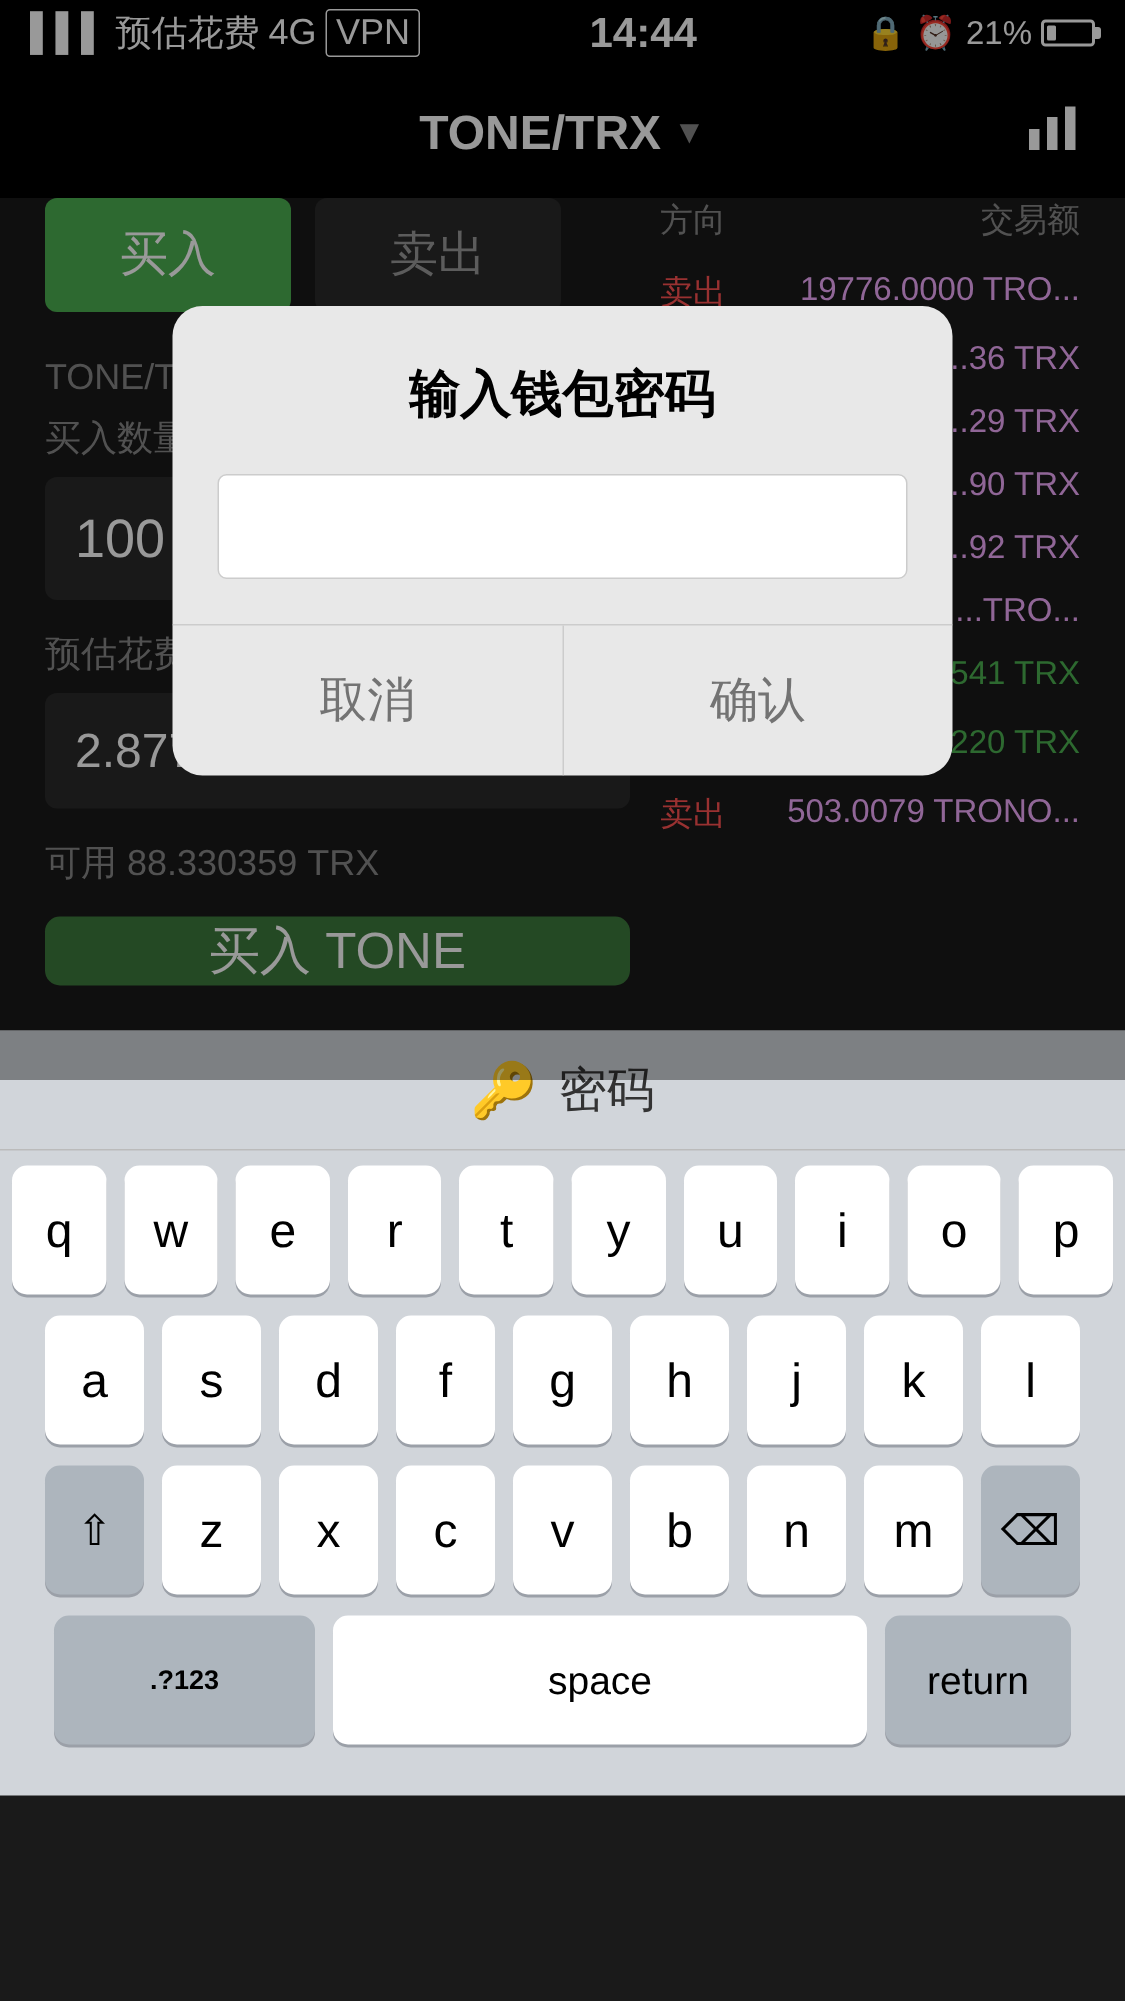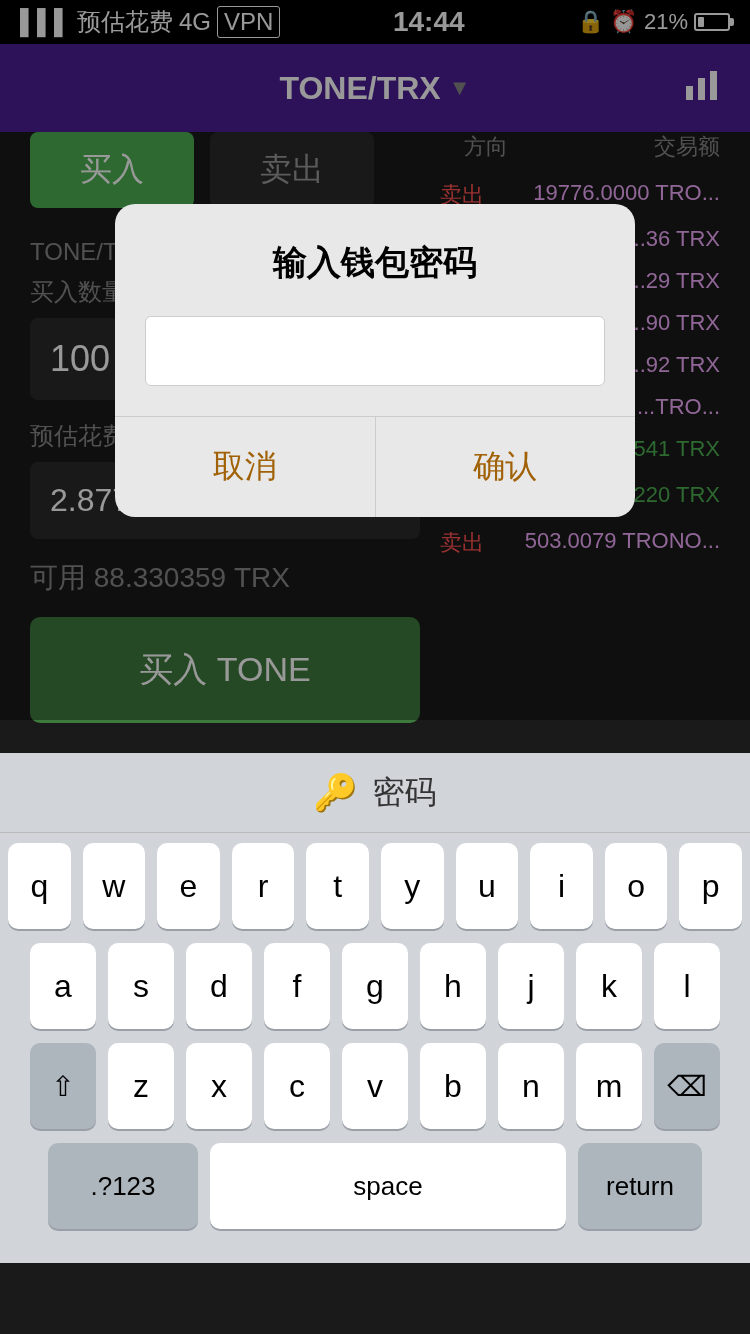--- a/index.html
+++ b/index.html
@@ -45,21 +45,21 @@
     .battery-fill {
       position: absolute;
       left: 2px; top: 2px; bottom: 2px;
       width: 20%;
       background: #fff;
       border-radius: 1px;
     }
 
     
     .header {
-      background: #4c1d95;
+      background: #000000;
       height: 88px;
       display: flex;
       align-items: center;
       justify-content: center;
       position: relative;
     }
     .header-title {
       color: #fff;
       font-size: 32px;
       font-weight: 600;
@@ -146,46 +146,44 @@
       padding: 20px 20px;
       color: #fff;
       font-size: 32px;
       margin-bottom: 20px;
       display: flex;
       justify-content: space-between;
       align-items: center;
     }
     .available-label {
       color: #888;
-      font-size: 28px;
+      font-size: 24px;
       margin-bottom: 20px;
       margin-top: 20px;
     }
 
     .buy-button {
       background: #3d7a3d;
       color: #fff;
       border: none;
       border-radius: 10px;
       width: 100%;
-      padding: 30px;
       font-size: 34px;
       font-weight: 500;
       cursor: pointer;
     }
 
     
     .right-panel {
       width: 280px;
     }
     .right-header {
       display: flex;
       justify-content: space-between;
       margin-bottom: 10px;
-      margin-left: 24px;
     }
     .right-header span {
       color: #888;
       font-size: 22px;
     }
     .trade-row {
       display: flex;
       justify-content: space-between;
       padding: 8px 0;
       font-size: 22px;
@@ -236,21 +234,21 @@
     }
     .dialog-buttons {
       display: flex;
       border-top: 1px solid #ccc;
     }
     .dialog-btn {
       flex: 1;
       padding: 28px;
       text-align: center;
       font-size: 32px;
-      color: #a16207;
+      color: #737373;
       cursor: pointer;
       background: none;
       border: none;
     }
     .dialog-btn.cancel { border-right: 1px solid #ccc; }
 
     
     .keyboard-area {
       background: #d1d5da;
       padding-bottom: 20px;
@@ -300,22 +298,23 @@
     }
     .key.space-key {
       width: 356px;
       font-size: 26px;
     }
     .key.return-key {
       width: 124px;
       font-size: 26px;
     }
     .key.symbol-key {
-      width: 150px;
-      font-size: 26px;
+      width: 174px;
+      font-size: 18px;
+      font-weight: bold;
     }
   </style>
 </head>
 <body>
 
 <div class="status-bar">
   <div class="status-left">
     <span>▌▌▌</span>
     <span>预估花费</span>
     <span>4G</span>

